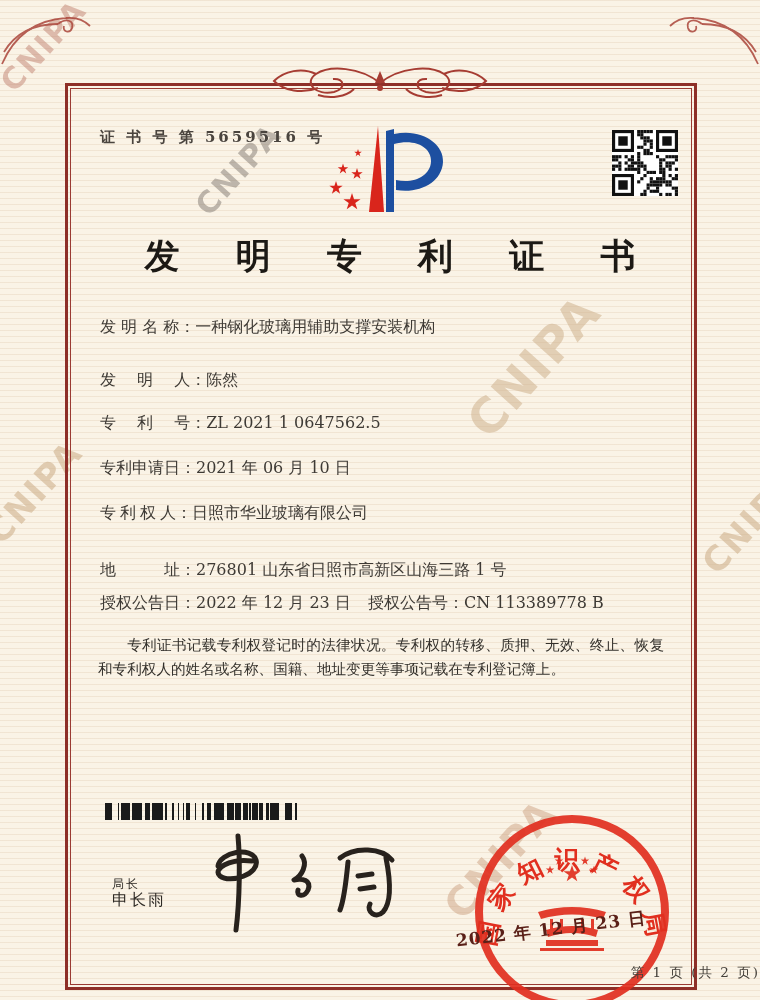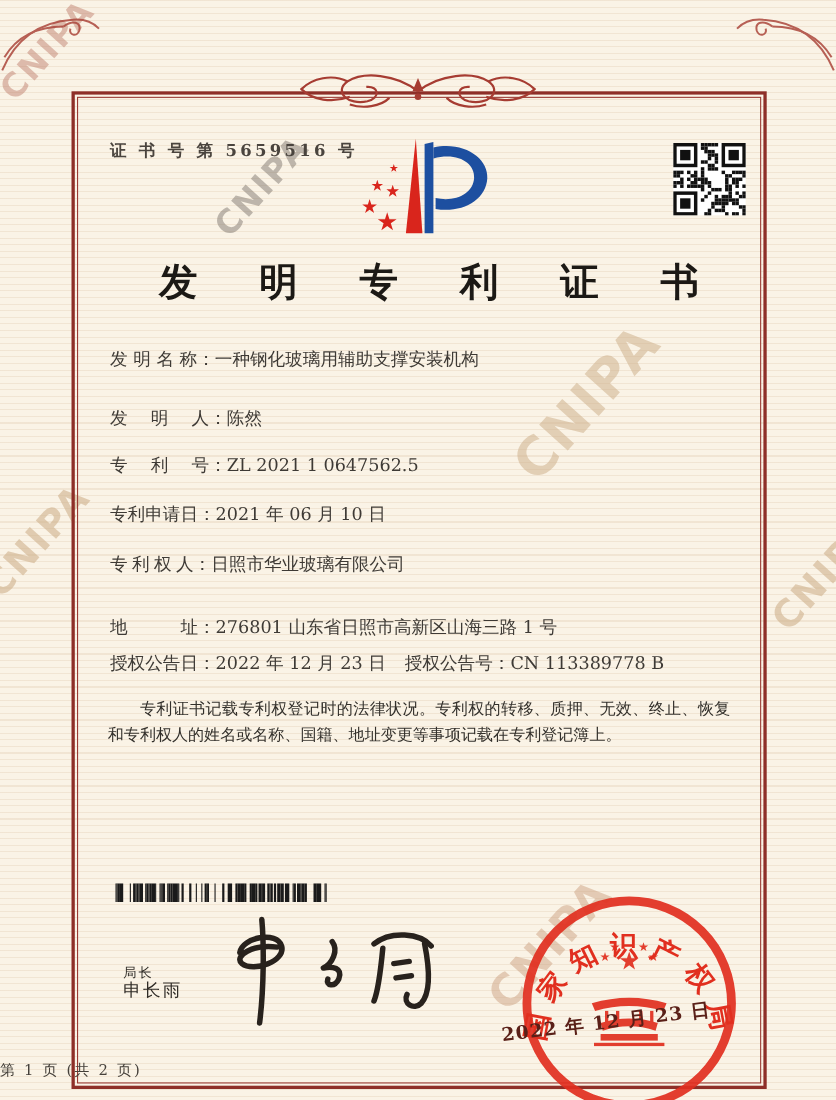--- a/index.html
+++ b/index.html
@@ -34,21 +34,21 @@
   .frow .value{color:#3e3a35;}
   .frow .pair2{position:absolute;left:268px;top:0;white-space:nowrap;}
   .paras{left:98px;top:633px;width:566px;font-size:14.6px;line-height:23.5px;color:#33302b;text-align:justify;}
   .paras p{margin:0;text-indent:2em;}
   .director{left:112px;top:876px;font-size:12px;letter-spacing:2px;color:#2e2a25;}
   .director2{left:112px;top:890px;font-size:16px;letter-spacing:2px;color:#2e2a25;}
   .stamp-date{
     left:455px;top:918px;width:192px;text-align:center;transform:rotate(-7deg);
     font-size:17px;font-weight:bold;letter-spacing:1px;color:#5a2018;
   }
-  .footer{left:0;right:0;top:964px;text-align:left;font-size:13.5px;letter-spacing:2px;color:#45403a;}
+  .footer{left:0;right:0;top:964px;text-align:right;font-size:13.5px;letter-spacing:2px;color:#45403a;}
 </style>
 </head>
 <body>
 
 <div class="page">
 
   <div class="wm" style="left:-12px;top:28px;font-size:30px;color:rgba(186,118,99,0.45);">CNIPA</div>
   <div class="wm" style="left:183px;top:152px;font-size:30px;color:rgba(128,120,112,0.5);">CNIPA</div>
   <div class="wm" style="left:448px;top:338px;font-size:48px;color:rgba(206,176,140,0.55);">CNIPA</div>
   <div class="wm" style="left:-28px;top:472px;font-size:34px;color:rgba(206,176,140,0.6);">CNIPA</div>

